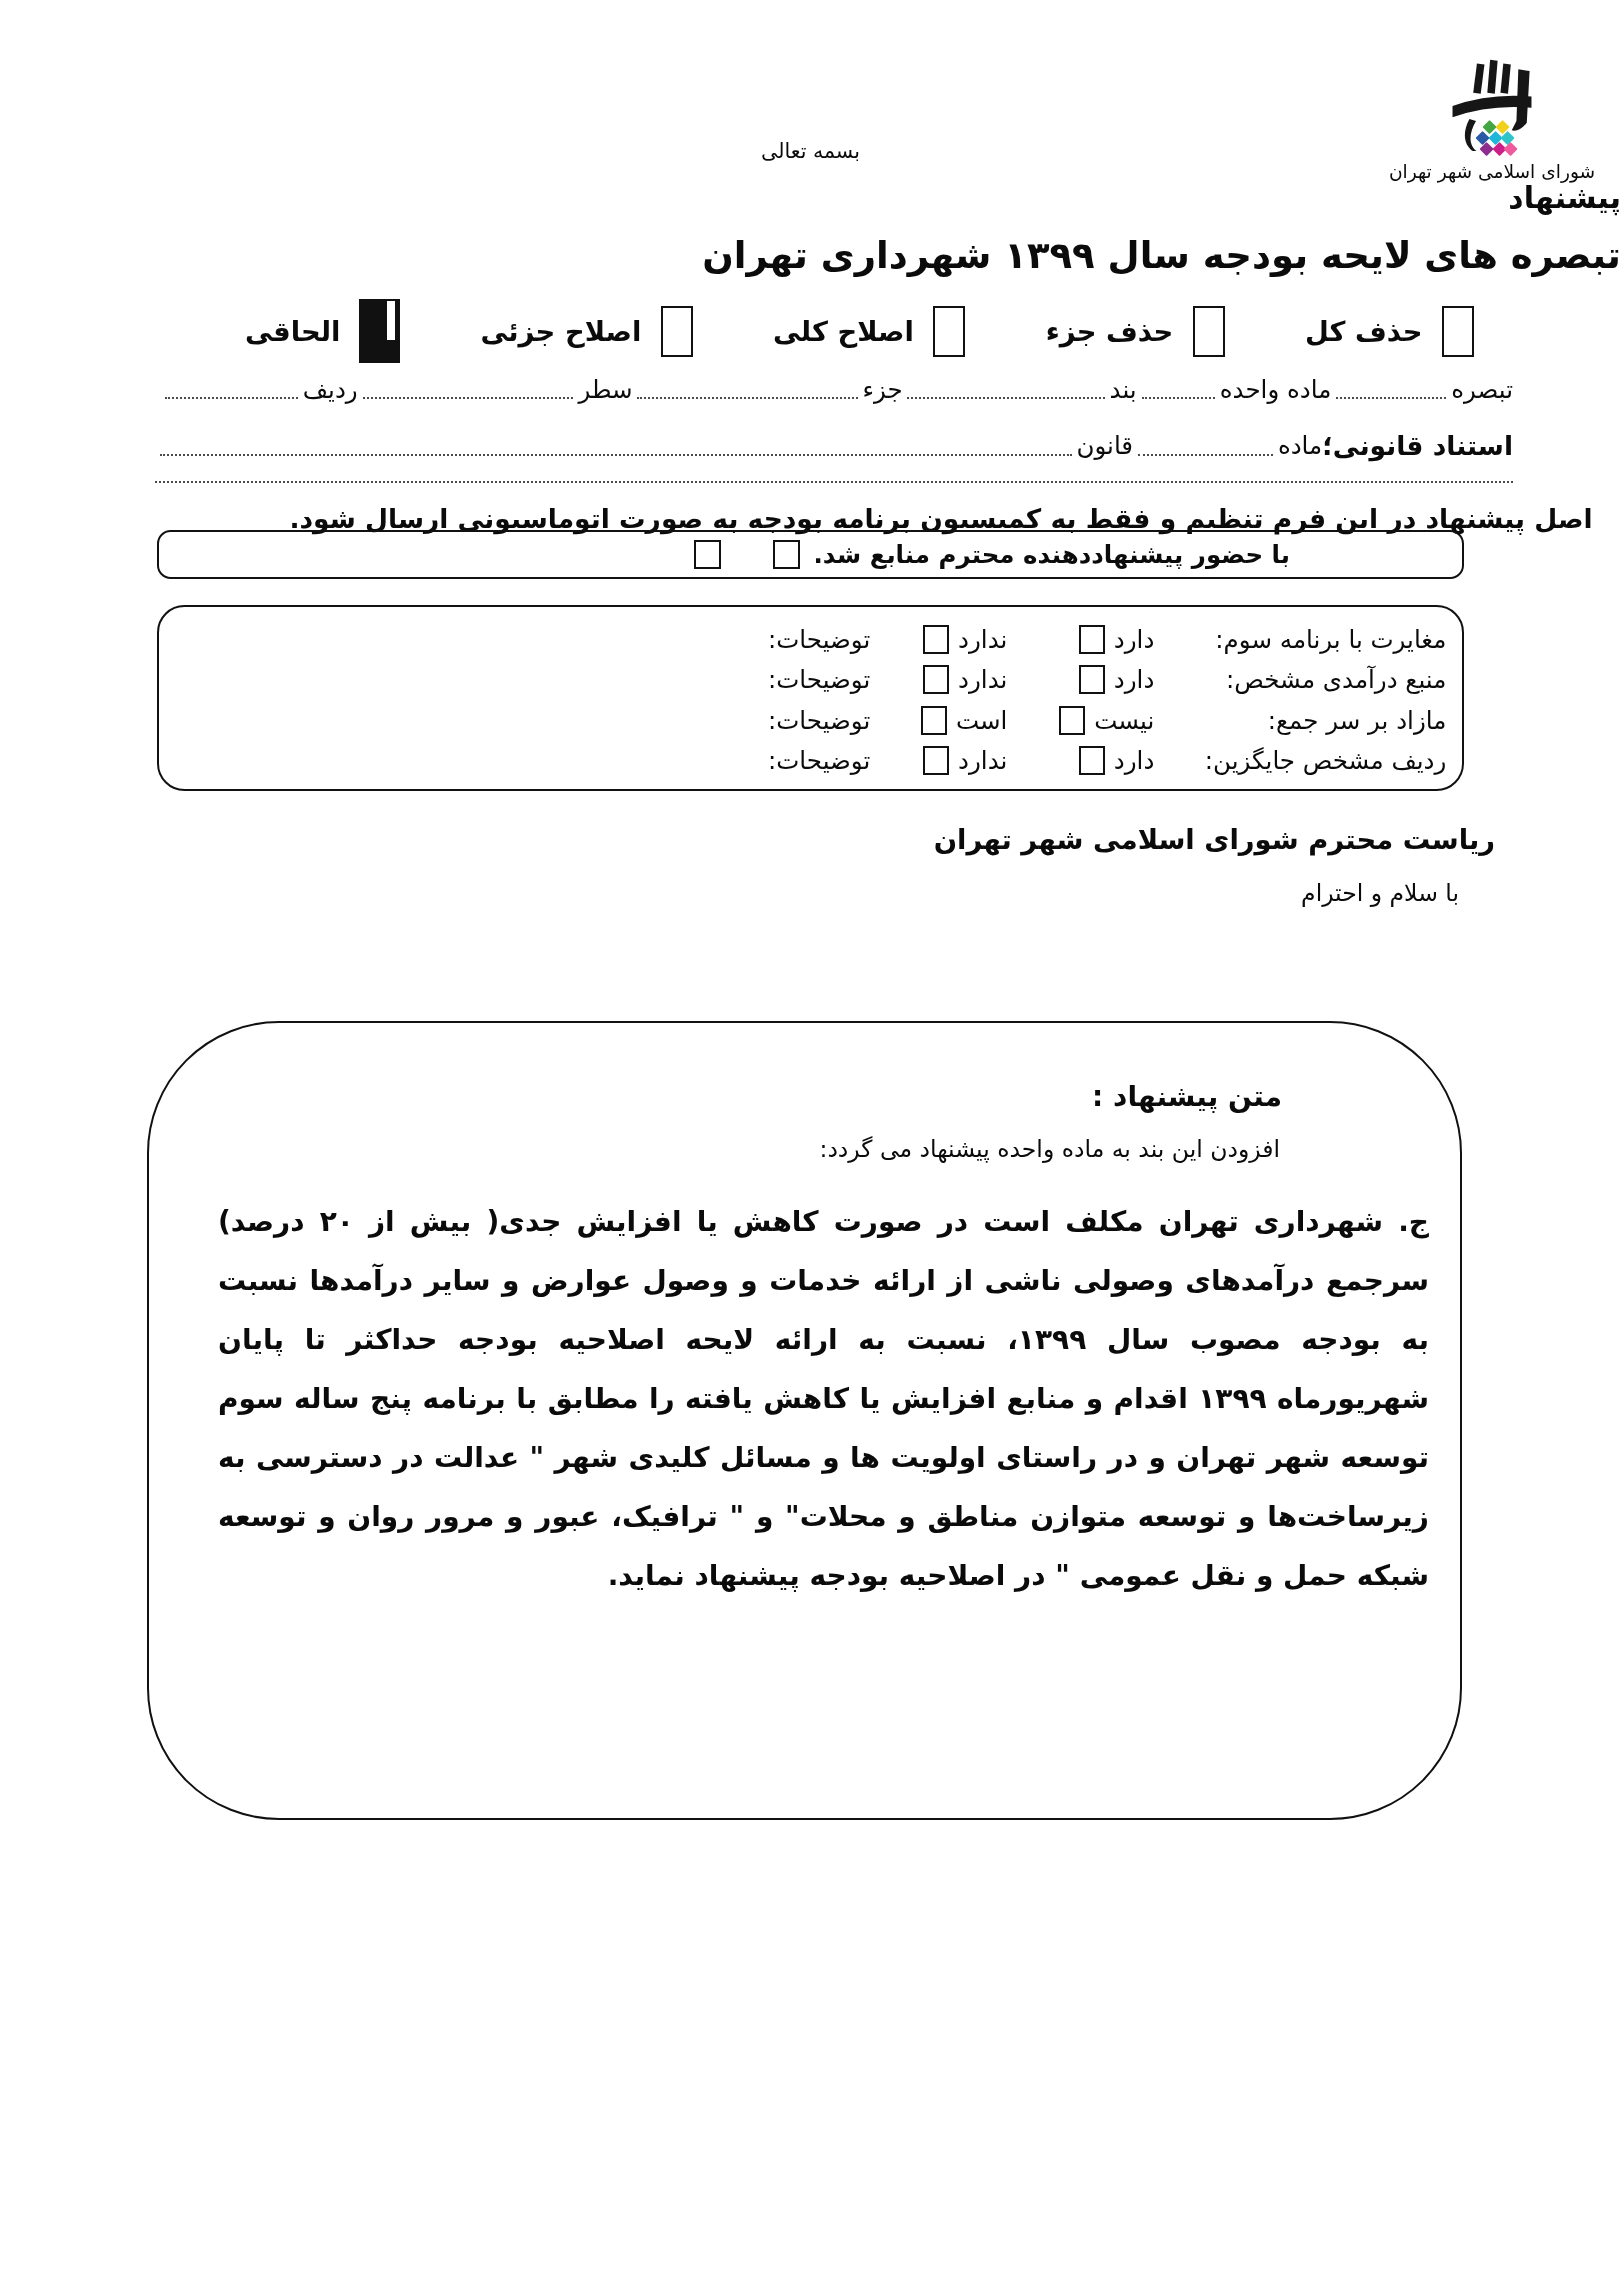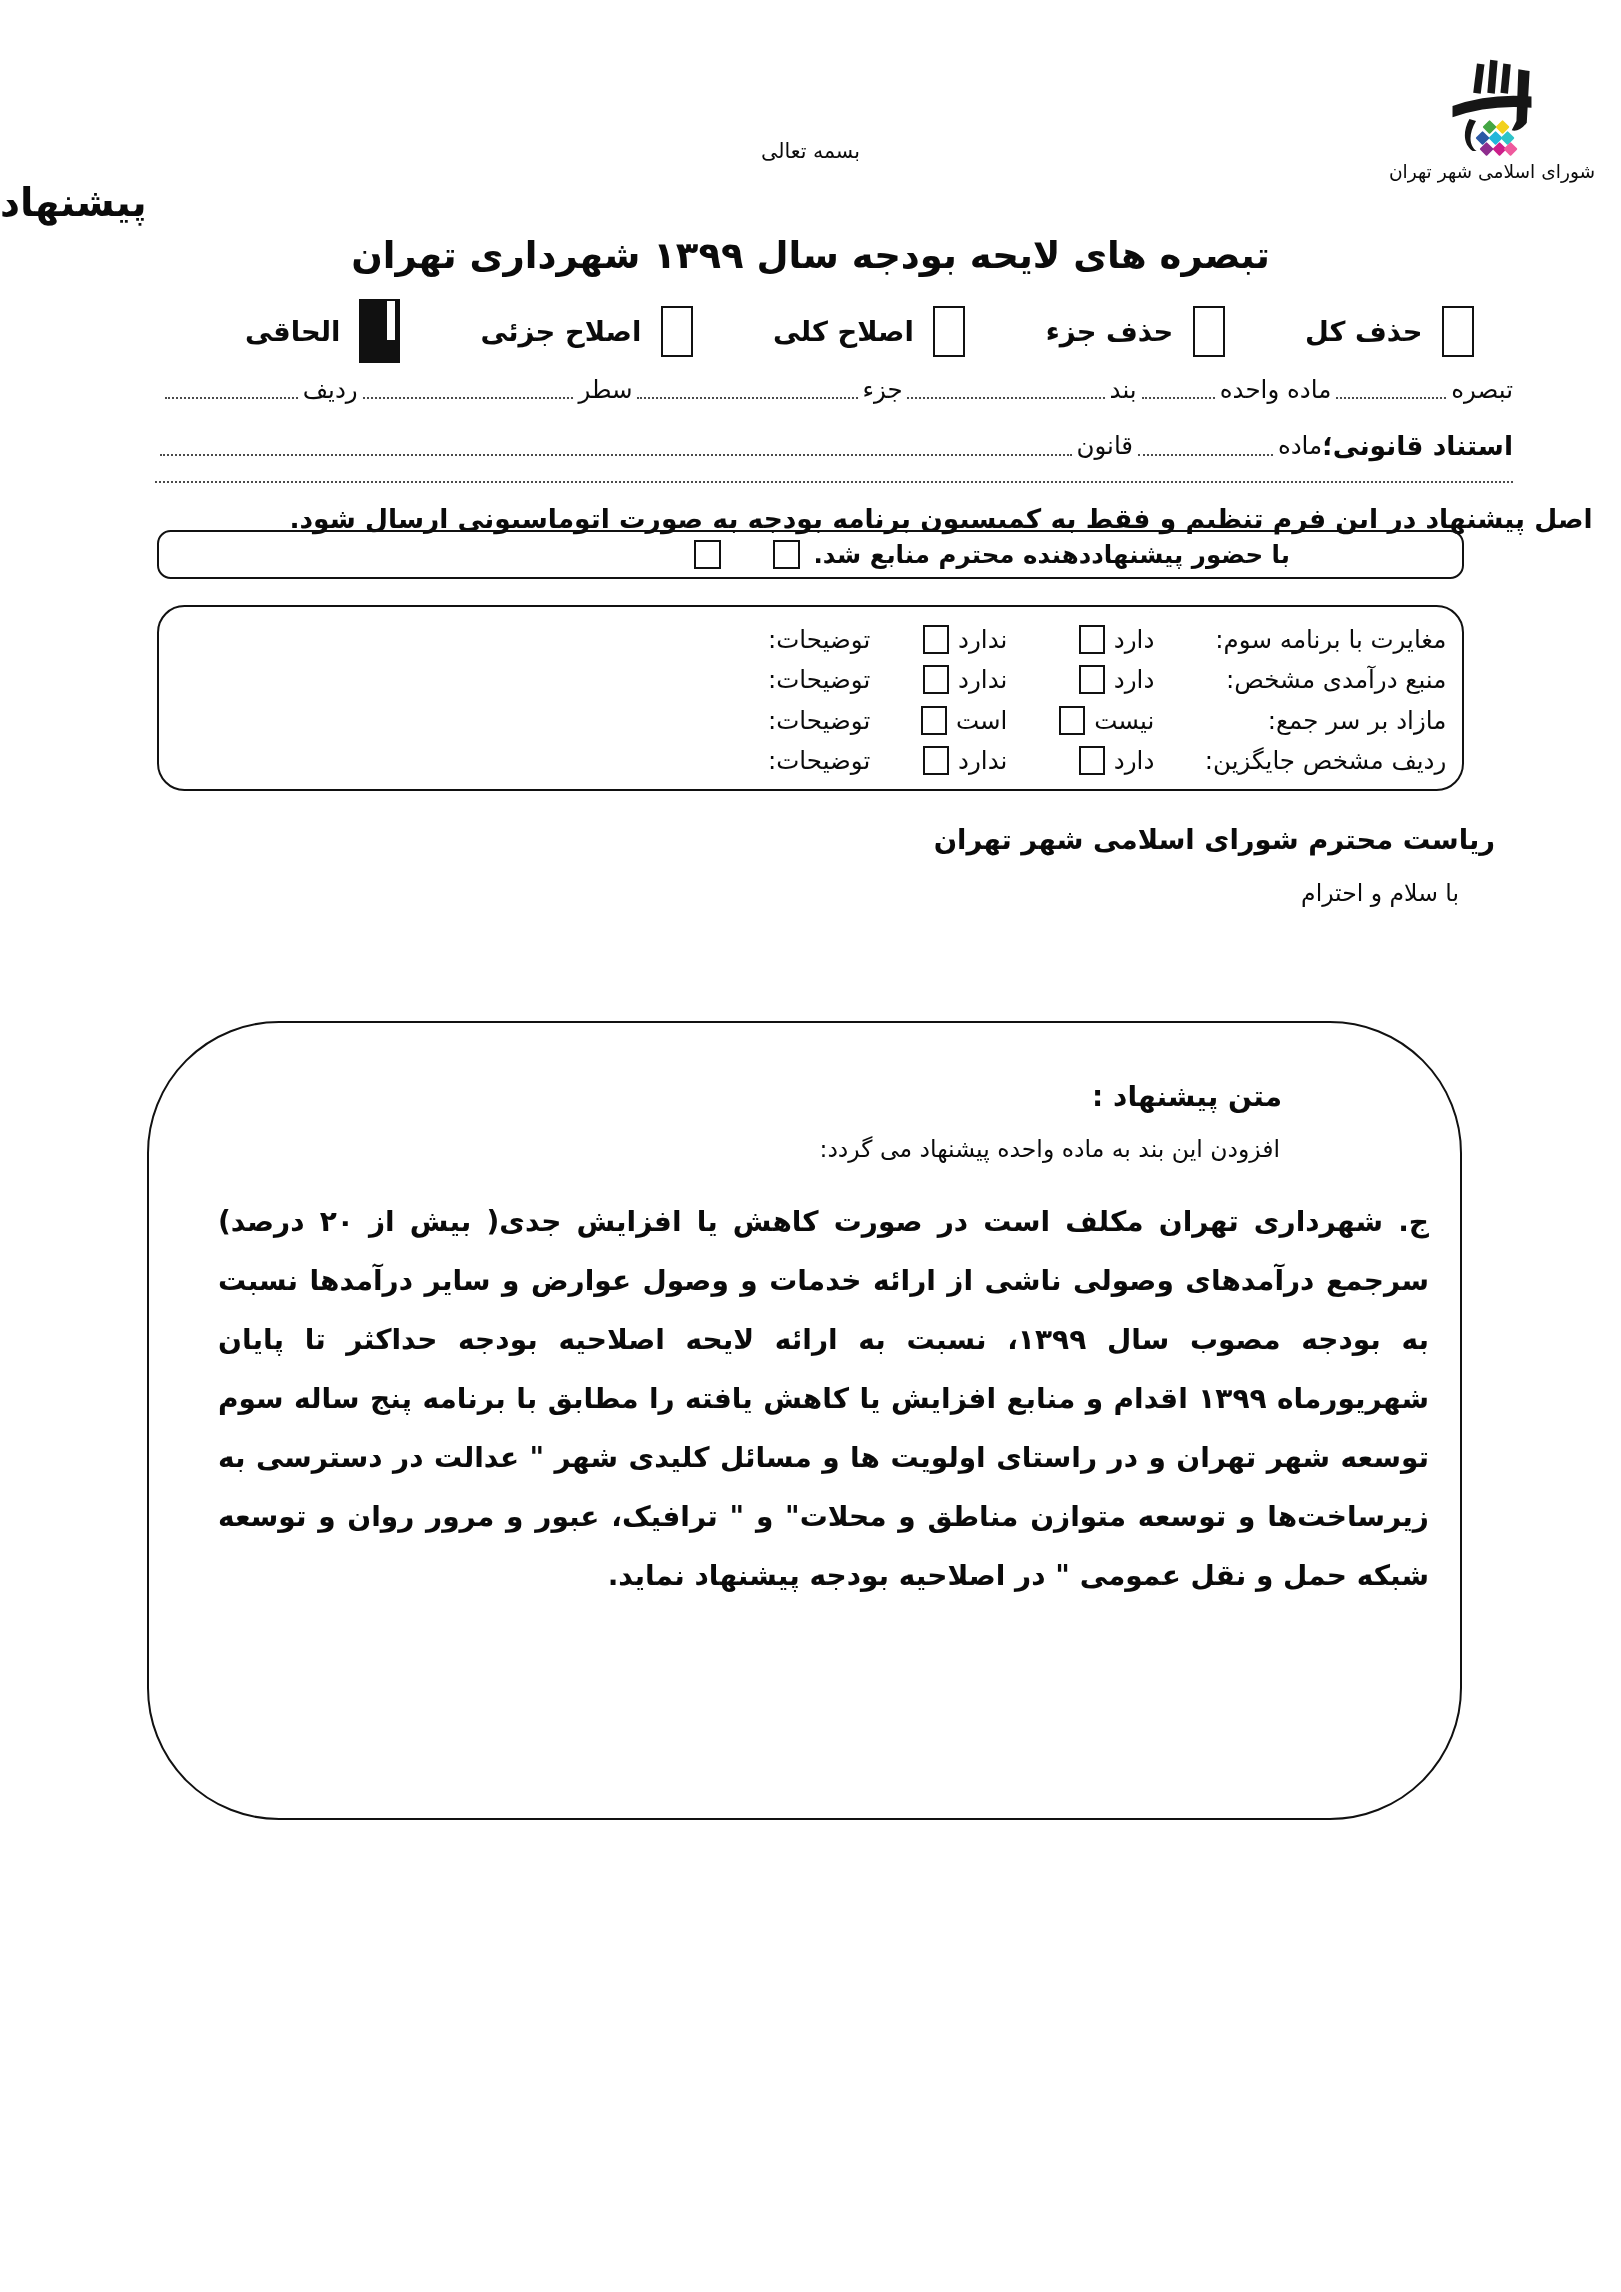--- a/index.html
+++ b/index.html
@@ -16,22 +16,22 @@
   .mosaic { position:absolute; top:65px; left:50%; transform:translateX(-38%); width:43px; height:35px; }
   .tile { position:absolute; width:9.8px; height:9.8px; transform:rotate(45deg); border-radius:1px; }
   .t0{left:8.8px;top:0;} .t1{left:21.6px;top:0;}
   .t2{left:2px;top:10.8px;} .t3{left:14.7px;top:10.8px;} .t4{left:27.4px;top:10.8px;}
   .t5{left:5.9px;top:21.6px;} .t6{left:18.6px;top:21.6px;} .t7{left:30px;top:21.6px;}
   .logo-title { position:absolute; top:104px; left:-19.6px; right:-19.6px; text-align:center;
     font-size:18.6px; white-space:nowrap; }
 
   
   .bismillah { position:absolute; top:139px; left:0; right:0; text-align:center; font-size:20.6px; }
-  .doc-type  { position:absolute; top:180px; left:0; right:0; text-align:left; font-size:39px; font-weight:bold; }
-  .doc-title { position:absolute; top:234px; left:0; right:0; text-align:center; font-size:37px; font-weight:bold; }
+  .doc-type  { position:absolute; top:180px; left:0; right:0; text-align:right; font-size:30px; font-weight:bold; }
+  .doc-title { position:absolute; top:234px; left:0; right:0; text-align:right; font-size:37px; font-weight:bold; }
 
   
   .type-row { position:absolute; top:299px; right:147px; left:245px;
     display:flex; justify-content:space-between; align-items:center; }
   .type-item { display:flex; align-items:center; gap:19.6px; font-weight:bold; font-size:27.4px; }
   .type-item.attached { gap:19px; }
   .cbx { width:32px; height:51px; border:2.9px solid #111; box-sizing:border-box; background:#fff; }
   .cbx-filled { width:41px; height:64px; background:#111; padding:5.9px; box-sizing:border-box; }
   .cbx-filled-inner { width:100%; height:100%; border:4.9px solid #fff; background:#111; box-sizing:border-box; }
   .cbx-sm { width:26.5px; height:29px; border:2.9px solid #111; box-sizing:border-box; background:#fff; }

